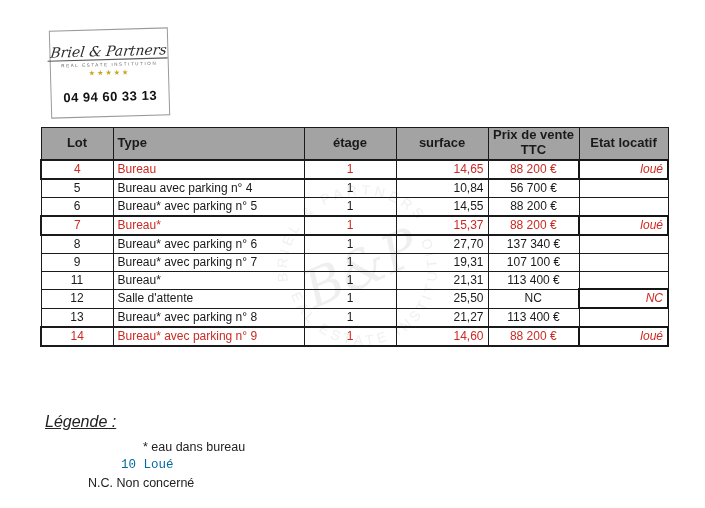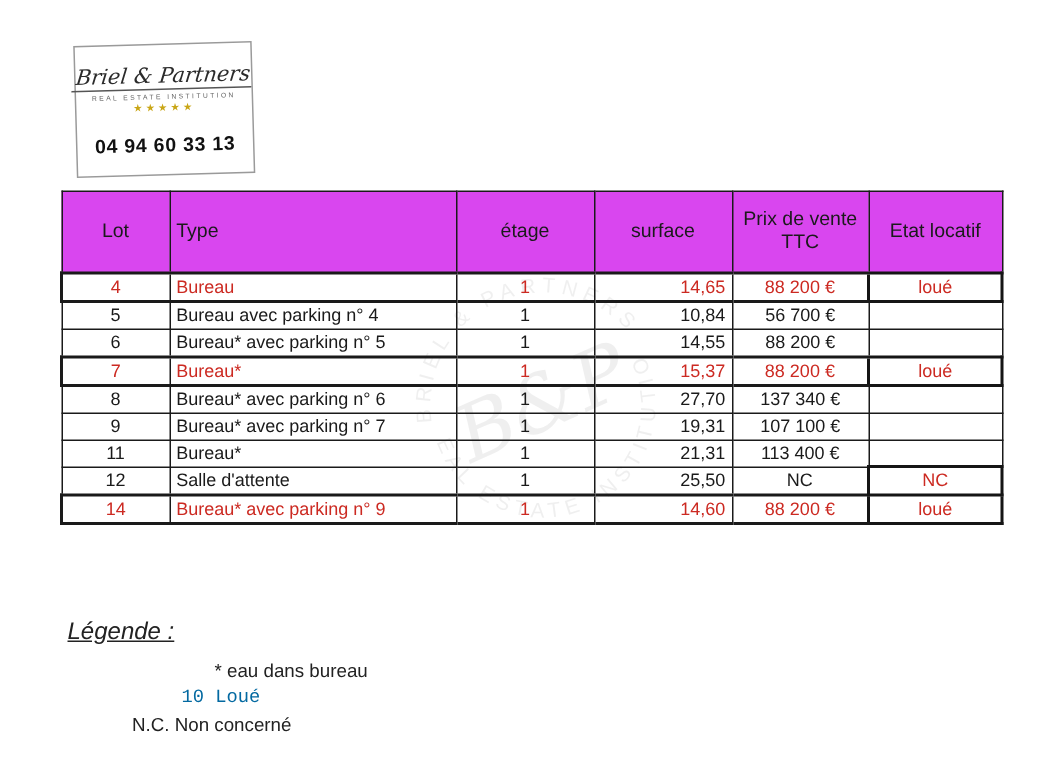--- a/index.html
+++ b/index.html
@@ -30,34 +30,34 @@
   .watermark text{fill:#8a8a8a;}
   .wm-arc{font-size:14px;letter-spacing:4px;font-family:"Liberation Sans",sans-serif;}
   .wm-center{font-family:"DejaVu Serif",serif;font-style:italic;font-size:52px;}
   
   table.lots{
     position:absolute;left:40px;top:127px;width:627px;
     border-collapse:collapse;table-layout:fixed;
     font-size:12px;
   }
   table.lots th{
-    background:#d946ef;border:1px solid #1a1a1a;font-size:13px;font-weight:normal;
-    height:54px;text-align:center;padding:0 4px;box-sizing:border-box;line-height:1.15;
+    background:#a3a3a3;border:1px solid #1a1a1a;font-size:13px;font-weight:bold;
+    height:32px;text-align:center;padding:0 4px;box-sizing:border-box;line-height:1.15;
   }
   table.lots th.h-type{text-align:left;}
   table.lots td{
     border:1px solid #1a1a1a;height:18px;padding:0 4px;box-sizing:border-box;
     white-space:nowrap;overflow:hidden;vertical-align:middle;line-height:17px;
   }
   td.c-lot{text-align:center;}
   td.c-type{text-align:left;padding-left:5px;}
   td.c-etage{text-align:center;}
   td.c-surface{text-align:right;}
   td.c-prix{text-align:center;}
-  td.c-etat{border:none;text-align:center;color:#cc2a22;}
+  td.c-etat{border:none;text-align:right;color:#cc2a22;font-style:italic;}
   tr.has-etat td.c-etat{border:2px solid #151515;}
   tr.hl td{color:#cc2a22;border-top-width:2px;border-bottom-width:2px;}
   tr.hl td.c-lot{border-left-width:2px;}
   tr.etat-black td.c-prix{color:#1a1a1a;}
   
   .legend{position:absolute;left:45px;top:413px;}
   .legend-title{
     font-size:16px;font-style:italic;text-decoration:underline;color:#222;
     margin-bottom:7px;
   }
@@ -174,20 +174,28 @@
 
     <tr class="has-etat etat-black">
       <td class="c-lot">12</td>
       <td class="c-type">Salle d'attente</td>
       <td class="c-etage">1</td>
       <td class="c-surface">25,50</td>
       <td class="c-prix">NC</td>
       <td class="c-etat">NC</td>
     </tr>
 
+    <tr>
+      <td class="c-lot">13</td>
+      <td class="c-type">Bureau* avec parking n° 8</td>
+      <td class="c-etage">1</td>
+      <td class="c-surface">21,27</td>
+      <td class="c-prix">113 400 €</td>
+      <td class="c-etat"></td>
+    </tr>
 
     <tr class="hl has-etat">
       <td class="c-lot">14</td>
       <td class="c-type">Bureau* avec parking n° 9</td>
       <td class="c-etage">1</td>
       <td class="c-surface">14,60</td>
       <td class="c-prix">88 200 €</td>
       <td class="c-etat">loué</td>
     </tr>
 

